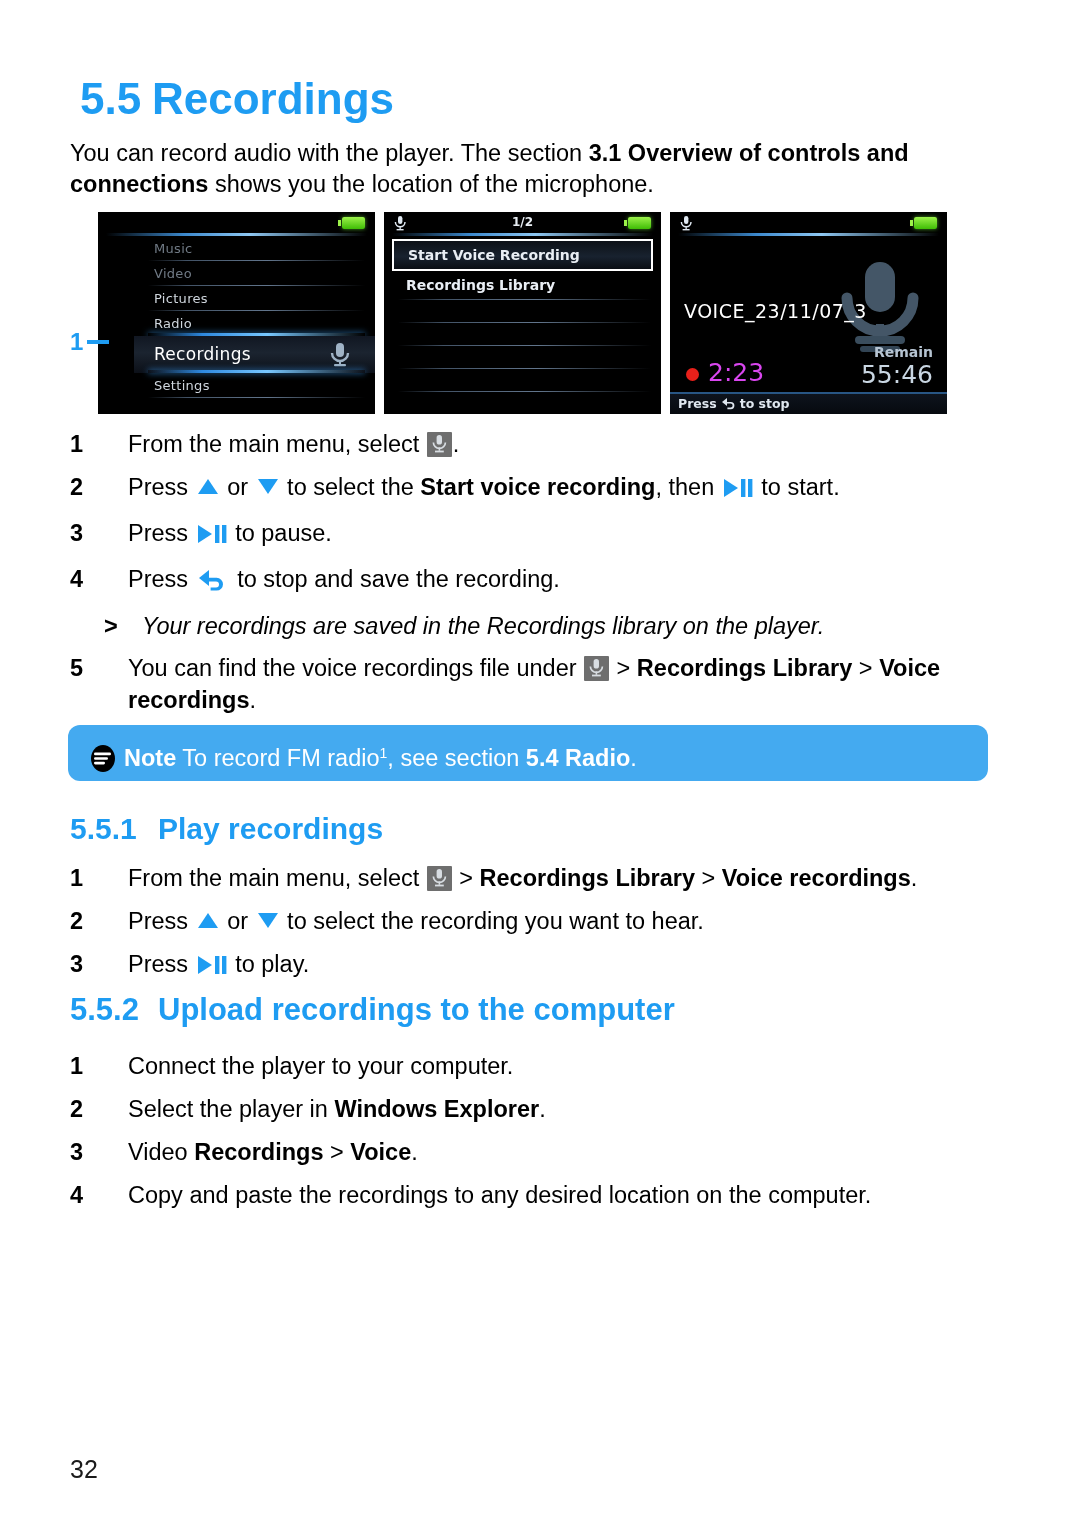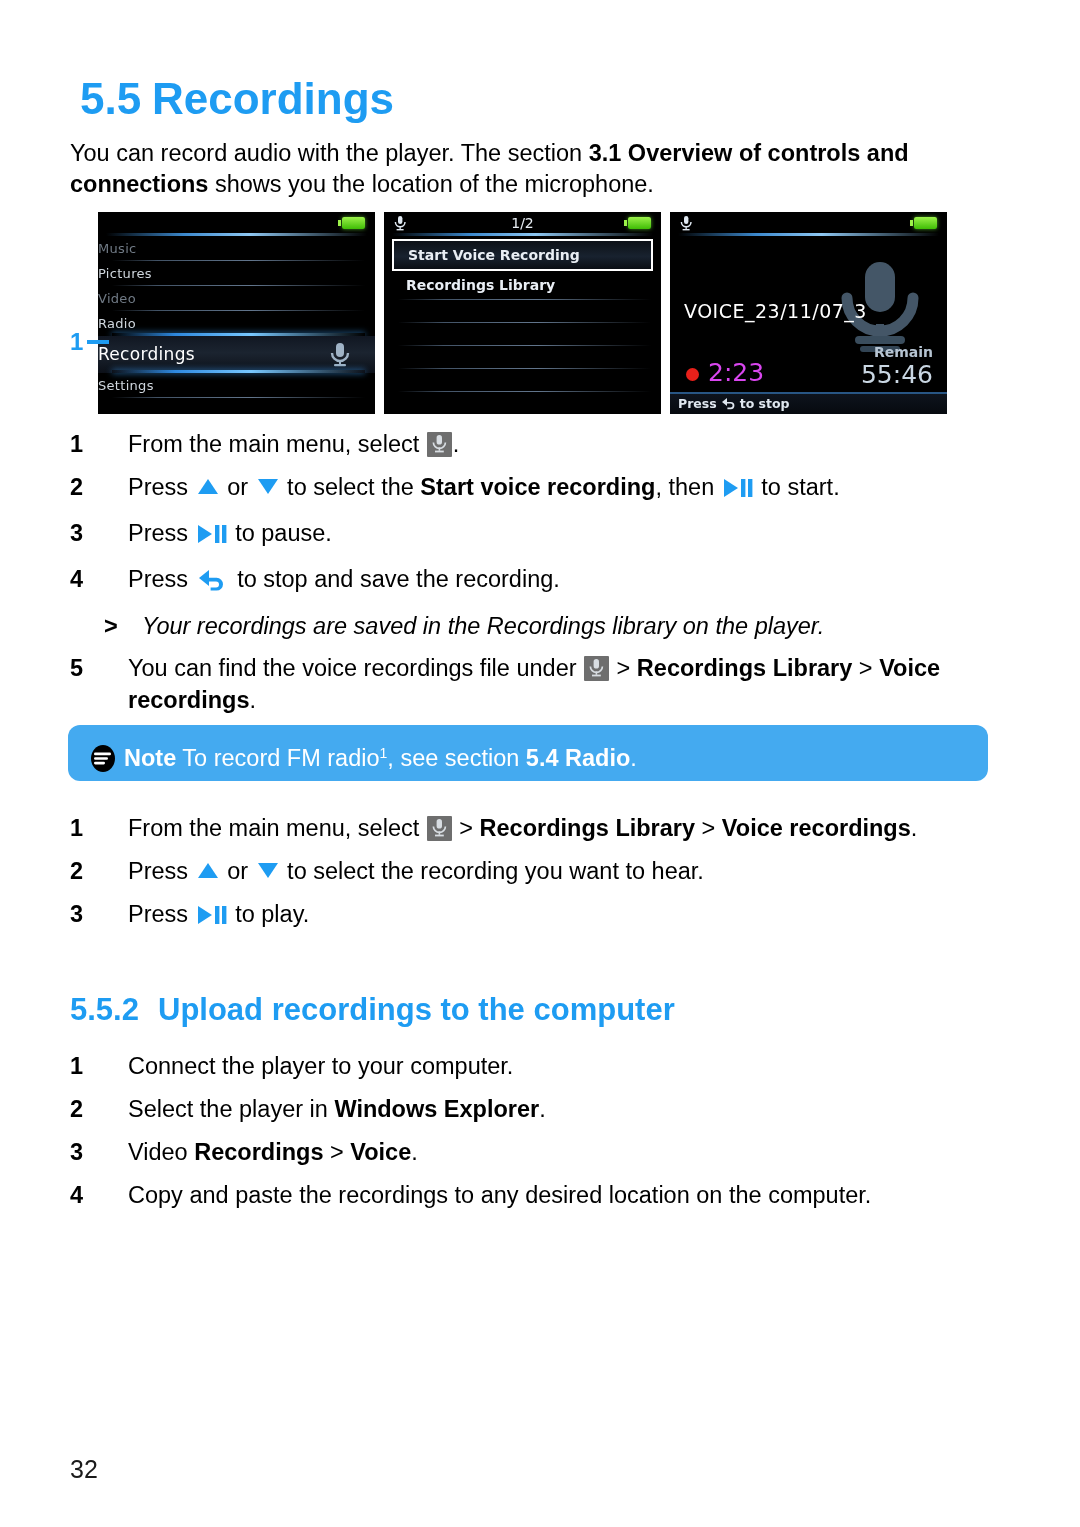--- a/index.html
+++ b/index.html
@@ -76,23 +76,25 @@
   }
   .shot.s1 { width: 277px; }
   .shot.s2 { width: 277px; }
   .shot.s3 { width: 277px; }
 
   
   .menu-row {
     position: relative;
     height: 25px;
     line-height: 25px;
+    padding-left: 20px;
     font-size: 13px;
     color: #cfd6dd;
     letter-spacing: .3px;
+    margin-left: 36px;
   }
   .menu-row.dim { color: #707a85; }
   .menu-row.sel {
     height: 37px;
     line-height: 37px;
     font-size: 17px;
     color: #ffffff;
     background: linear-gradient(to bottom,#111722 0%, #1b2430 45%, #0c1018 100%);
   }
   .sep {
@@ -135,22 +137,22 @@
     position: absolute;
     left: 9px; top: 3px;
     width: 14px; height: 17px;
   }
 
   
   .pgnum {
     position: absolute;
     left: 0; right: 0; top: 3px;
     text-align: center;
-    font-size: 14px;
-    font-weight: normal;
+    font-size: 12px;
+    font-weight: bold;
     color: #e7edf3;
   }
   .s2list { position: relative; padding-top: 3px; }
   .s2row {
     position: relative;
     height: 29px;
     line-height: 29px;
     padding-left: 22px;
     font-size: 14px;
     font-weight: bold;
@@ -369,26 +371,26 @@
     <div class="shot s1">
       <div class="topbar">
         <div class="batt"></div>
         <div class="tb-sep"></div>
       </div>
 
       <div class="menu-row dim">
         <span>Music</span>
         <div class="sep"></div>
       </div>
+      <div class="menu-row dim">
+        <span>Video</span>
+        <div class="sep"></div>
+      </div>
       <div class="menu-row">
         <span>Pictures</span>
-        <div class="sep"></div>
-      </div>
-      <div class="menu-row dim">
-        <span>Video</span>
         <div class="sep"></div>
       </div>
       <div class="menu-row">
         <span>Radio</span>
         <div class="sep glow"></div>
       </div>
       <div class="menu-row sel">
         <span>Recordings</span>
         <span style="position:absolute;right:22px;top:5px;">
           <svg width="26" height="28" viewBox="0 0 26 28">
@@ -552,20 +554,23 @@
           <ellipse cx="13" cy="13.5" rx="12" ry="13.5" fill="#000000"></ellipse>
           <rect x="4" y="7.6" width="17" height="2.6" rx="1.3" fill="#ffffff"></rect>
           <rect x="4" y="12.2" width="14" height="2.6" rx="1.3" fill="#ffffff"></rect>
           <rect x="4" y="16.8" width="11" height="2.6" rx="1.3" fill="#ffffff"></rect>
         </svg>
       </span><span class="nb">Note</span><span> To record FM radio</span><span class="sup">1</span><span>, see section </span><span class="nb">5.4 Radio</span><span>.</span>
     </div>
   </div>
 
   <div class="steps" style="top:812px;">
+    <div class="h2" style="margin-bottom:16px;">
+      <span class="num">5.5.1</span><span>Play recordings</span>
+    </div>
 
     <div class="step" style="margin-bottom:11px;">
       <span class="idx">1</span>
       <span class="txt"><span>From the main menu, select </span><span class="ico-mic"><svg width="17" height="20" viewBox="0 0 17 20">
               <rect x="5.6" y="1" width="5.4" height="9.6" rx="2.7" fill="#d8dde2"></rect>
               <path d="M2.4 8.4 a6 6 0 0 0 12 0" stroke="#d8dde2" stroke-width="1.7" fill="none"></path>
               <rect x="7.6" y="13.4" width="1.6" height="3.4" fill="#d8dde2"></rect>
               <rect x="4" y="16.6" width="8.8" height="1.8" fill="#d8dde2"></rect>
             </svg></span><span> &gt; </span><span class="b">Recordings Library</span><span> &gt; </span><span class="b">Voice recordings</span><span>.</span></span>
     </div>

